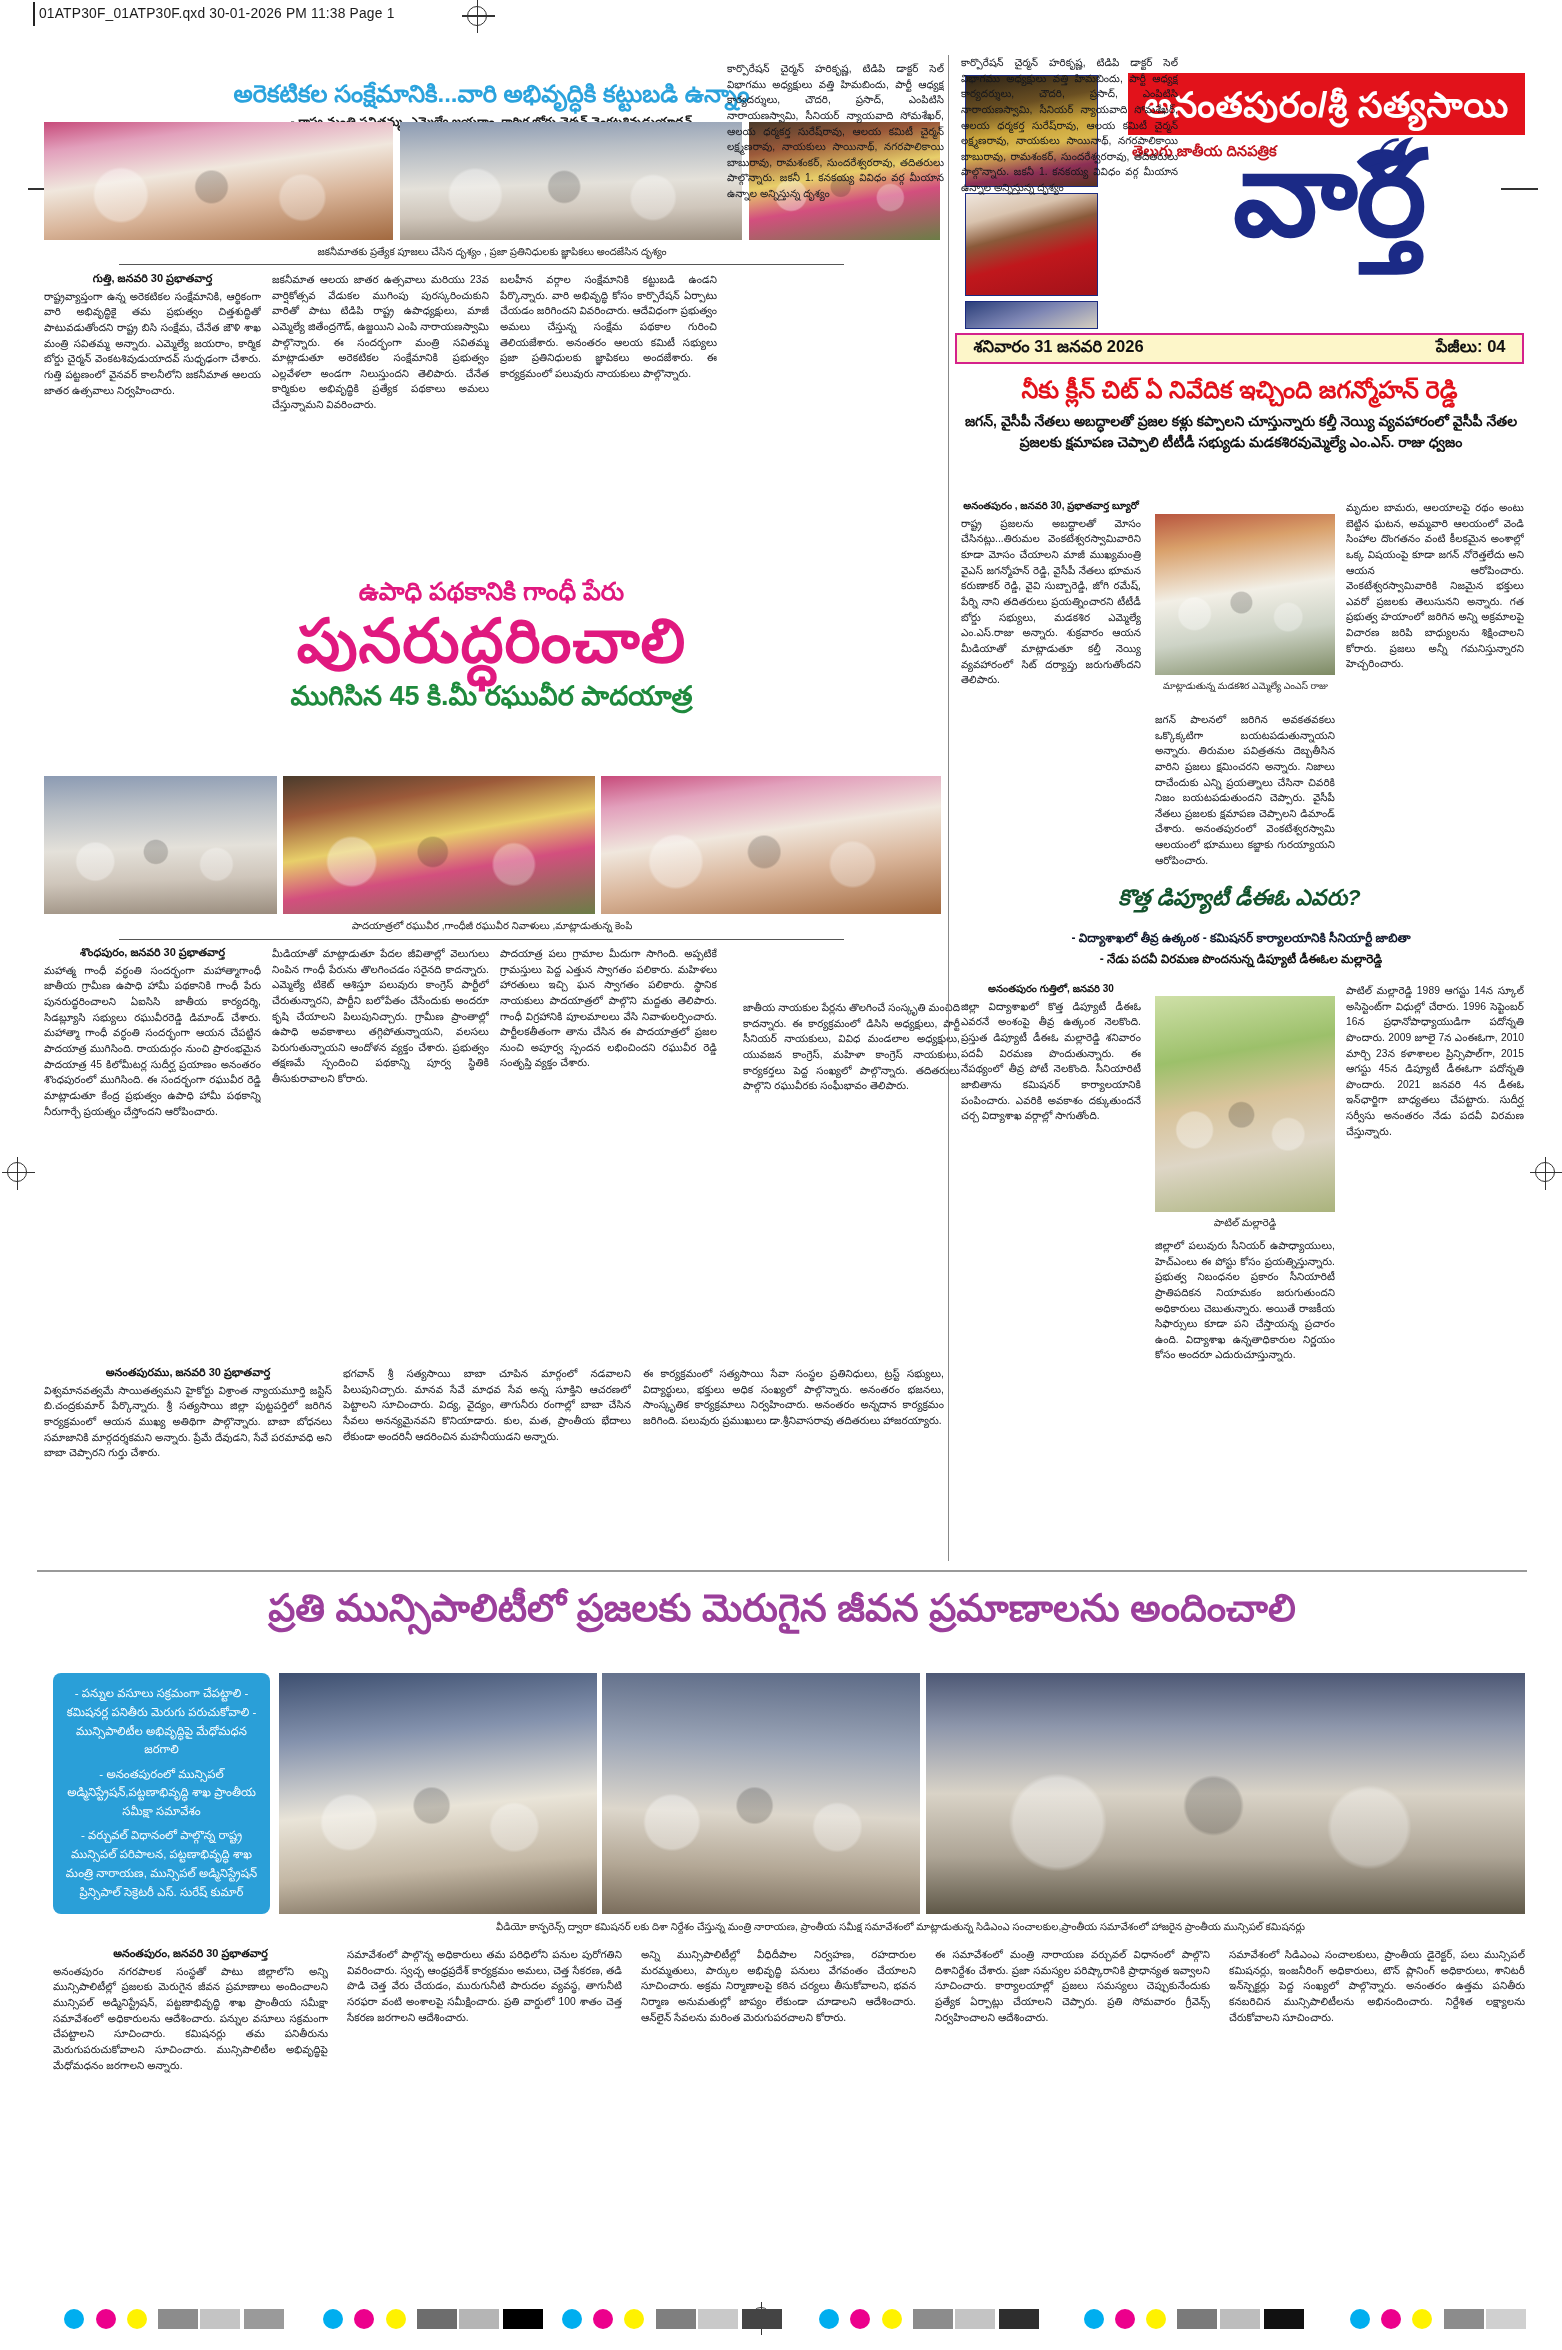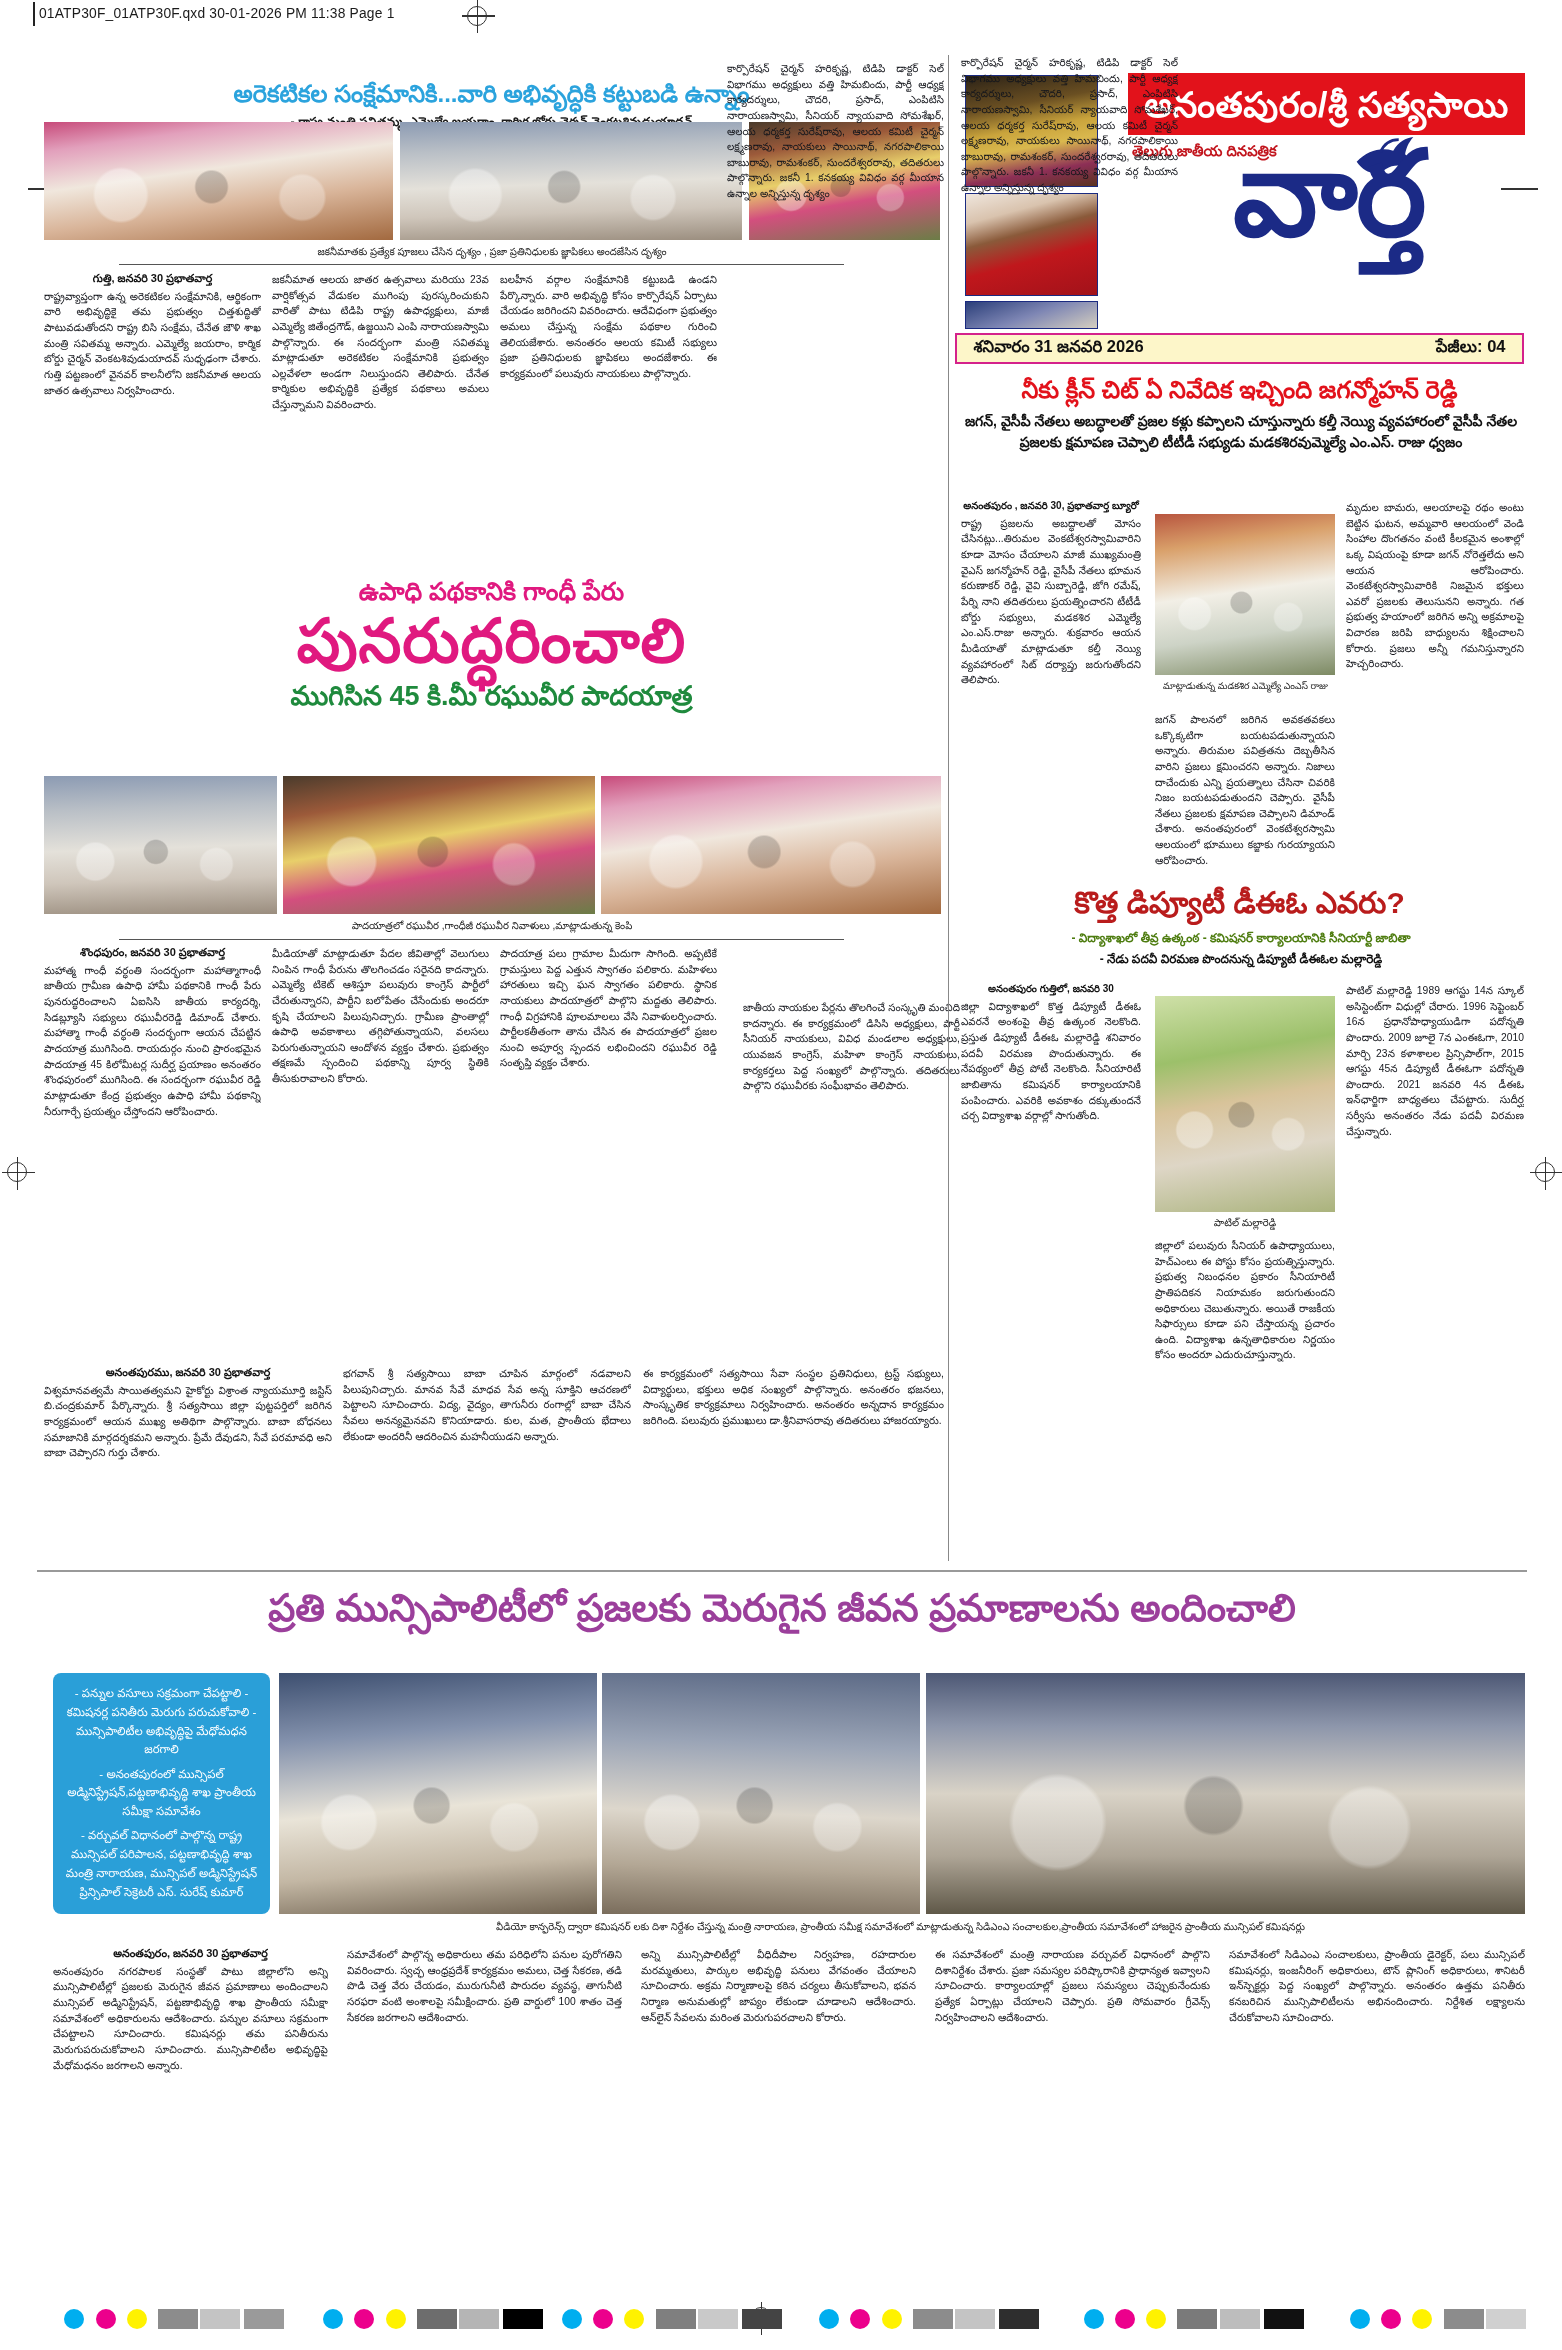--- a/index.html
+++ b/index.html
@@ -216,24 +216,24 @@
     <div class="body-col tel">రాష్ట్ర ప్రజలను అబద్ధాలతో మోసం చేసినట్లు...తిరుమల వెంకటేశ్వరస్వామివారిని కూడా మోసం చేయాలని మాజీ ముఖ్యమంత్రి వైఎస్ జగన్మోహన్ రెడ్డి, వైసీపీ నేతలు భూమన కరుణాకర్ రెడ్డి, వైవి సుబ్బారెడ్డి, జోగి రమేష్, పేర్ని నాని తదితరులు ప్రయత్నించారని టీటీడీ బోర్డు సభ్యులు, మడకశిర ఎమ్మెల్యే ఎం.ఎస్.రాజు అన్నారు. శుక్రవారం ఆయన మీడియాతో మాట్లాడుతూ కల్తీ నెయ్యి వ్యవహారంలో సిట్ దర్యాప్తు జరుగుతోందని తెలిపారు.</div>
   </div>
 
   <div class="ph press" style="position:absolute; left:1155px; top:514px; width:180px; height:161px;"></div>
   <div class="cap tel" style="position:absolute; left:1152px; top:680px; width:187px; font-size:9.2px; line-height:1.35;">మాట్లాడుతున్న మడకశిర ఎమ్మెల్యే ఎంఎస్ రాజు</div>
   <div class="body-col tel" style="position:absolute; left:1155px; top:712px; width:180px; height:174px;">జగన్ పాలనలో జరిగిన అవకతవకలు ఒక్కొక్కటిగా బయటపడుతున్నాయని అన్నారు. తిరుమల పవిత్రతను దెబ్బతీసిన వారిని ప్రజలు క్షమించరని అన్నారు. నిజాలు దాచేందుకు ఎన్ని ప్రయత్నాలు చేసినా చివరికి నిజం బయటపడుతుందని చెప్పారు. వైసీపీ నేతలు ప్రజలకు క్షమాపణ చెప్పాలని డిమాండ్ చేశారు. అనంతపురంలో వెంకటేశ్వరస్వామి ఆలయంలో భూములు కబ్జాకు గురయ్యాయని ఆరోపించారు.</div>
 
   <div class="body-col tel" style="position:absolute; left:1346px; top:500px; width:178px; height:386px;">మృదుల బామరు, ఆలయాలపై రథం అంటు బెట్టిన ఘటన, అమ్మవారి ఆలయంలో వెండి సింహాల దొంగతనం వంటి కీలకమైన అంశాల్లో ఒక్క విషయంపై కూడా జగన్ నోరెత్తలేదు అని ఆయన ఆరోపించారు. వెంకటేశ్వరస్వామివారికి నిజమైన భక్తులు ఎవరో ప్రజలకు తెలుసునని అన్నారు. గత ప్రభుత్వ హయాంలో జరిగిన అన్ని అక్రమాలపై విచారణ జరిపి బాధ్యులను శిక్షించాలని కోరారు. ప్రజలు అన్నీ గమనిస్తున్నారని హెచ్చరించారు.</div>
 
   <div style="position:absolute; left:955px; top:886px; width:569px; text-align:center;">
-    <div class="hl tel" style="font-size:30px; color:#b91c1c;">కొత్త డిప్యూటీ డీఈఓ ఎవరు?</div>
+    <div class="hl tel" style="font-size:22px; color:#14532d;font-style:italic;">కొత్త డిప్యూటీ డీఈఓ ఎవరు?</div>
   </div>
   <div class="tel" style="position:absolute; left:961px; top:929px; width:560px; font-size:12px;
-              font-weight:bold; color:#4d7c0f; text-align:center; line-height:1.55;">- విద్యాశాఖలో తీవ్ర ఉత్కంఠ - కమిషనర్ కార్యాలయానికి సీనియార్టీ జాబితా</div>
+              font-weight:bold; color:#0f172a; text-align:center; line-height:1.55;">- విద్యాశాఖలో తీవ్ర ఉత్కంఠ - కమిషనర్ కార్యాలయానికి సీనియార్టీ జాబితా</div>
   <div class="tel" style="position:absolute; left:961px; top:950px; width:560px; font-size:12px;
               font-weight:bold; color:#111; text-align:center; line-height:1.55;">- నేడు పదవీ విరమణ పొందనున్న డిప్యూటీ డీఈఓల మల్లారెడ్డి</div>
 
   <div style="position:absolute; left:961px; top:983px; width:180px; height:551px;">
     <span class="byline tel" style="font-size:10px;">అనంతపురం గుత్తిలో, జనవరి 30</span>
     <div class="body-col tel">జిల్లా విద్యాశాఖలో కొత్త డిప్యూటీ డీఈఓ ఎవరనే అంశంపై తీవ్ర ఉత్కంఠ నెలకొంది. ప్రస్తుత డిప్యూటీ డీఈఓ మల్లారెడ్డి శనివారం పదవీ విరమణ పొందుతున్నారు. ఈ నేపథ్యంలో తీవ్ర పోటీ నెలకొంది. సీనియారిటీ జాబితాను కమిషనర్ కార్యాలయానికి పంపించారు. ఎవరికి అవకాశం దక్కుతుందనే చర్చ విద్యాశాఖ వర్గాల్లో సాగుతోంది.</div>
   </div>
 
   <div class="ph portrait" style="position:absolute; left:1155px; top:996px; width:180px; height:216px;"></div>
   <div class="cap tel" style="position:absolute; left:1155px; top:1217px; width:180px; font-size:10px;">పాటిల్ మల్లారెడ్డి</div>

